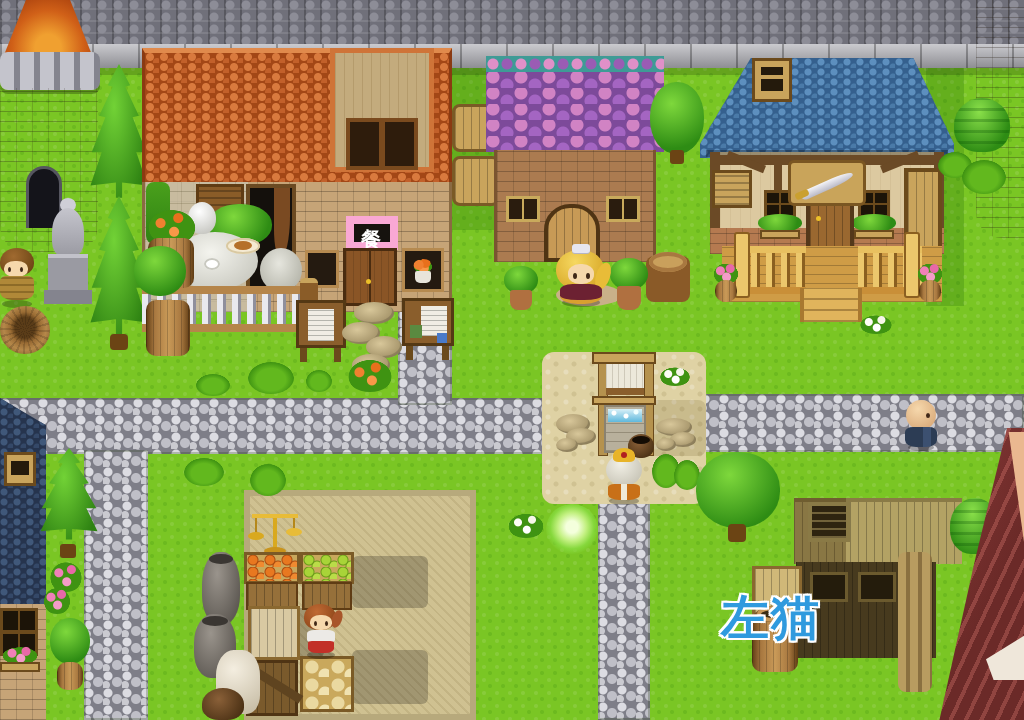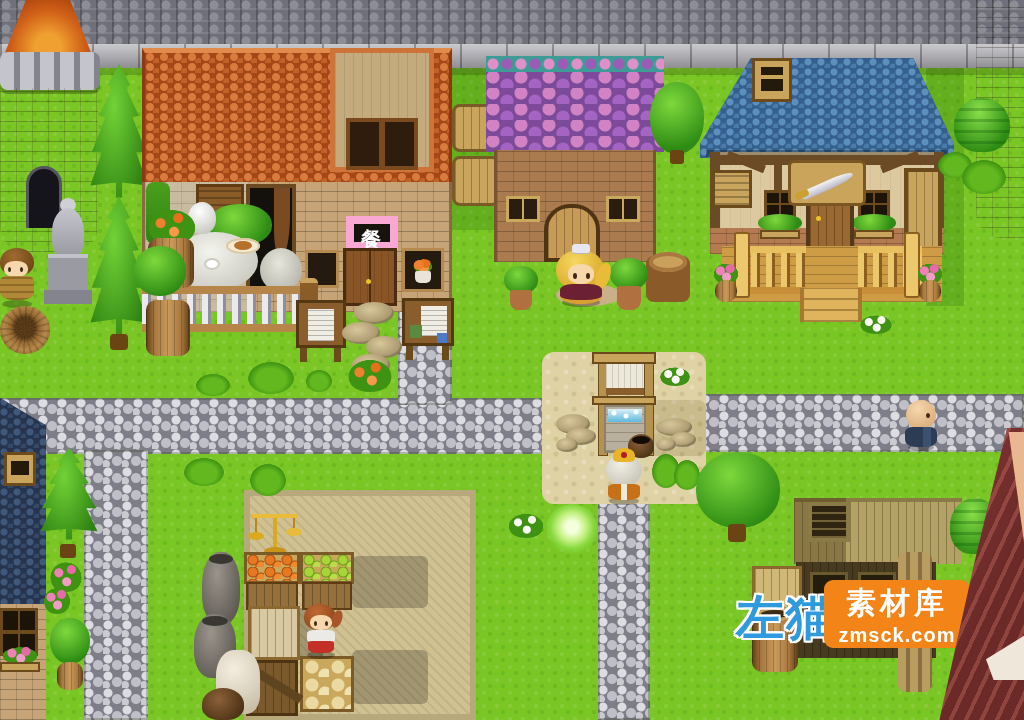--- a/index.html
+++ b/index.html
@@ -426,25 +426,21 @@
   <div class="a" style="left:0;top:248px;width:36px;height:58px;">
     <div class="a spriteShadow" style="left:2px;top:52px;width:30px;height:8px;"></div>
     <div class="a" style="left:0;top:0;width:34px;height:28px;border-radius:50% 50% 45% 45%;background:radial-gradient(circle at 40% 30%,#a06a30,#6b4414 85%);"></div>
     <div class="a" style="left:4px;top:13px;width:24px;height:16px;border-radius:45%;background:#f6d8ac;">
       <div class="a" style="left:4px;top:6px;width:3px;height:5px;background:#402818;border-radius:50%;box-shadow:12px 0 #402818;"></div>
     </div>
     <div class="a" style="left:0;top:28px;width:34px;height:24px;border-radius:20% 20% 35% 35%;background:#b08838;background-image:repeating-linear-gradient(0deg,rgba(60,40,0,.3) 0 2px,transparent 2px 7px);"></div>
   </div>
   <div class="a" style="left:0;top:306px;width:50px;height:48px;border-radius:50%;background:radial-gradient(ellipse at 50% 45%, #5a3c18 28%, #9a6c34 42%, #b5884a 60%, #7a5424 90%);background-image:repeating-conic-gradient(rgba(0,0,0,.15) 0 6deg, transparent 6deg 18deg),radial-gradient(ellipse at 50% 45%, #5a3c18 28%, #9a6c34 42%, #b5884a 60%, #7a5424 90%);"></div>
 
-  <div class="a" style="left:736px;top:578px;width:280px;height:92px;">
+  <div class="a" style="left:721px;top:578px;width:280px;height:92px;">
     <div class="a wmBlue" style="left:0;top:8px;font-size:48px;letter-spacing:2px;">左猫</div>
-    <div class="a" style="left:88px;top:2px;width:146px;height:68px;background:#f28418;border-radius:9px;text-align:center;">
-      <div style="color:#fff;font-weight:bold;font-size:30px;letter-spacing:4px;margin-top:3px;">素材库</div>
-      <div style="color:#fff;font-weight:bold;font-size:20px;letter-spacing:1px;">zmsck.com</div>
-    </div>
   </div>
 
   <div class="a" style="left:930px;top:428px;width:94px;height:292px;clip-path:polygon(82% 0,100% 0,100% 100%,10% 100%,48% 45%);background:repeating-linear-gradient(115deg, rgba(230,130,120,.30) 0 4px, transparent 4px 14px),linear-gradient(115deg,#8a3a38,#6b2a28 60%);"></div>
   <div class="a" style="left:990px;top:432px;width:34px;height:110px;clip-path:polygon(55% 0,100% 0,100% 100%);background:#eab890;"></div>
   <div class="a" style="left:986px;top:628px;width:38px;height:52px;clip-path:polygon(0 60%,100% 15%,100% 100%,20% 100%);background:#efe7da;"></div>
 
 </div>
 
 </body></html>

